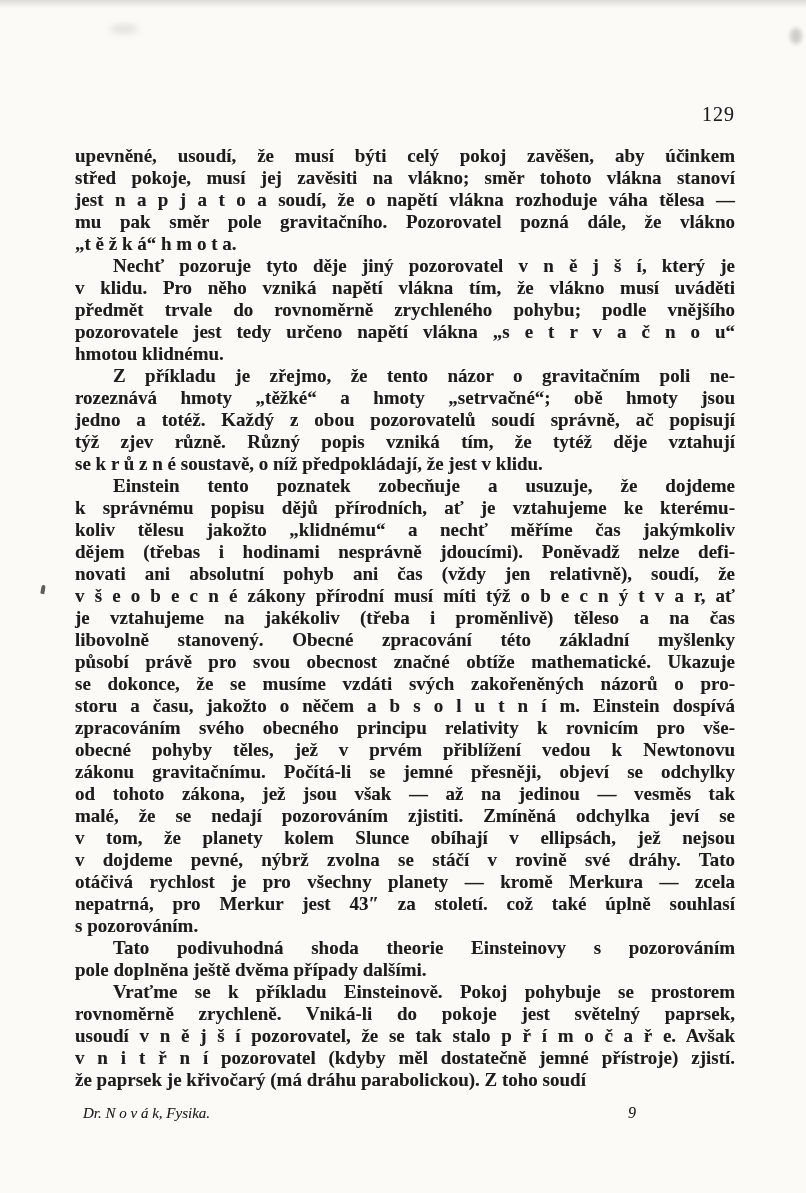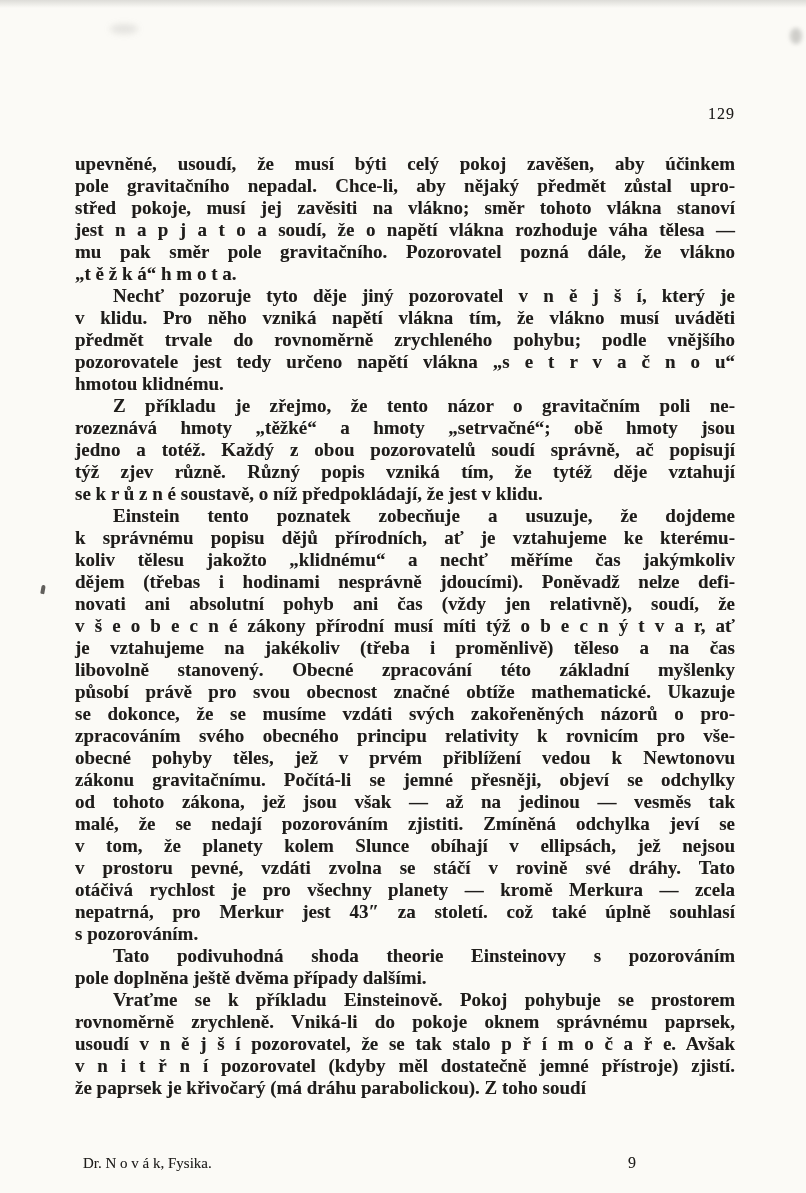--- a/index.html
+++ b/index.html
@@ -45,24 +45,24 @@
 
   .content {
     position: absolute;
     left: 75px;
     top: 103px;
     width: 660px;
   }
 
   .page-number {
     text-align: right;
-    font-size: 16px;
+    font-size: 20px;
     line-height: 22px;
     letter-spacing: 1px;
-    margin-bottom: 28px;
+    margin-bottom: 20px;
     text-shadow: 0 0 0.5px rgba(0,0,0,0.35);
   }
 
   .text-block {
     font-size: 19px;
     line-height: 22px;
     text-shadow: 0 0 0.5px rgba(0,0,0,0.30);
     font-weight: bold;
   }
 
@@ -74,26 +74,27 @@
   .line.last {
     text-align-last: left;
   }
   .line.indent {
     text-indent: 38px;
   }
 
   .footer {
     position: absolute;
     left: 75px;
-    top: 1152px;
+    top: 1102px;
     width: 660px;
     height: 24px;
     font-size: 15px;
     line-height: 22px;
     text-shadow: 0 0 0.5px rgba(0,0,0,0.30);
+    font-style: italic;
   }
   .footer-book-title { position: absolute; left: 8px; top: 0; }
   .footer-signature  { position: absolute; left: 553px; top: 0; font-size: 16px; }
 </style>
 </head>
 <body>
 
 <div class="book-page">
 
   <div class="artifact artifact-top-edge"></div>
@@ -101,21 +102,20 @@
   <div class="artifact artifact-smudge-2"></div>
   <div class="artifact artifact-mark"></div>
 
   <div class="content">
     <div class="page-number">129</div>
 
     <div class="text-block">
 
     <div class="paragraph">
           <div class="line">upevněné, usoudí, že musí býti celý pokoj zavěšen, aby účinkem</div>
-          <div class="line">pole gravitačního nepadal. Chce-li, aby nějaký předmět zůstal upro-</div>
           <div class="line">střed pokoje, musí jej zavěsiti na vlákno; směr tohoto vlákna stanoví</div>
           <div class="line">jest n a p j a t o a soudí, že o napětí vlákna rozhoduje váha tělesa —</div>
           <div class="line">mu pak směr pole gravitačního. Pozorovatel pozná dále, že vlákno</div>
           <div class="line last">„t ě ž k á“ h m o t a.</div>
         </div>
         <div class="paragraph">
           <div class="line indent">Nechť pozoruje tyto děje jiný pozorovatel v n ě j š í, který je</div>
           <div class="line">v klidu. Pro něho vzniká napětí vlákna tím, že vlákno musí uváděti</div>
           <div class="line">předmět trvale do rovnoměrně zrychleného pohybu; podle vnějšího</div>
           <div class="line">pozorovatele jest tedy určeno napětí vlákna „s e t r v a č n o u“</div>
@@ -132,38 +132,39 @@
           <div class="line indent">Einstein tento poznatek zobecňuje a usuzuje, že dojdeme</div>
           <div class="line">k správnému popisu dějů přírodních, ať je vztahujeme ke kterému-</div>
           <div class="line">koliv tělesu jakožto „klidnému“ a nechť měříme čas jakýmkoliv</div>
           <div class="line">dějem (třebas i hodinami nesprávně jdoucími). Poněvadž nelze defi-</div>
           <div class="line">novati ani absolutní pohyb ani čas (vždy jen relativně), soudí, že</div>
           <div class="line">v š e o b e c n é zákony přírodní musí míti týž o b e c n ý t v a r, ať</div>
           <div class="line">je vztahujeme na jakékoliv (třeba i proměnlivě) těleso a na čas</div>
           <div class="line">libovolně stanovený. Obecné zpracování této základní myšlenky</div>
           <div class="line">působí právě pro svou obecnost značné obtíže mathematické. Ukazuje</div>
           <div class="line">se dokonce, že se musíme vzdáti svých zakořeněných názorů o pro-</div>
+          <div class="line">storu a času, jakožto o něčem a b s o l u t n í m. Einstein dospívá</div>
           <div class="line">zpracováním svého obecného principu relativity k rovnicím pro vše-</div>
           <div class="line">obecné pohyby těles, jež v prvém přiblížení vedou k Newtonovu</div>
           <div class="line">zákonu gravitačnímu. Počítá-li se jemné přesněji, objeví se odchylky</div>
           <div class="line">od tohoto zákona, jež jsou však — až na jedinou — vesměs tak</div>
           <div class="line">malé, že se nedají pozorováním zjistiti. Zmíněná odchylka jeví se</div>
           <div class="line">v tom, že planety kolem Slunce obíhají v ellipsách, jež nejsou</div>
-          <div class="line">v prostoru pevné, vzdáti zvolna se stáčí v rovině své dráhy. Tato</div>
+          <div class="line">v dojdeme pevné, nýbrž zvolna se stáčí v rovině své dráhy. Tato</div>
           <div class="line">otáčivá rychlost je pro všechny planety — kromě Merkura — zcela</div>
           <div class="line">nepatrná, pro Merkur jest 43″ za století. což také úplně souhlasí</div>
           <div class="line last">s pozorováním.</div>
         </div>
         <div class="paragraph">
           <div class="line indent">Tato podivuhodná shoda theorie Einsteinovy s pozorováním</div>
           <div class="line last">pole doplněna ještě dvěma případy dalšími.</div>
         </div>
         <div class="paragraph">
           <div class="line indent">Vraťme se k příkladu Einsteinově. Pokoj pohybuje se prostorem</div>
-          <div class="line">rovnoměrně zrychleně. Vniká-li do pokoje oknem správnému paprsek,</div>
+          <div class="line">rovnoměrně zrychleně. Vniká-li do pokoje jest světelný paprsek,</div>
           <div class="line">usoudí v n ě j š í pozorovatel, že se tak stalo p ř í m o č a ř e. Avšak</div>
           <div class="line">v n i t ř n í pozorovatel (kdyby měl dostatečně jemné přístroje) zjistí.</div>
           <div class="line last">že paprsek je křivočarý (má dráhu parabolickou). Z toho soudí</div>
         </div>
       </div>
   </div>
 
   <div class="footer">
     <span class="footer-book-title">Dr. N o v á k, Fysika.</span>
     <span class="footer-signature">9</span>

